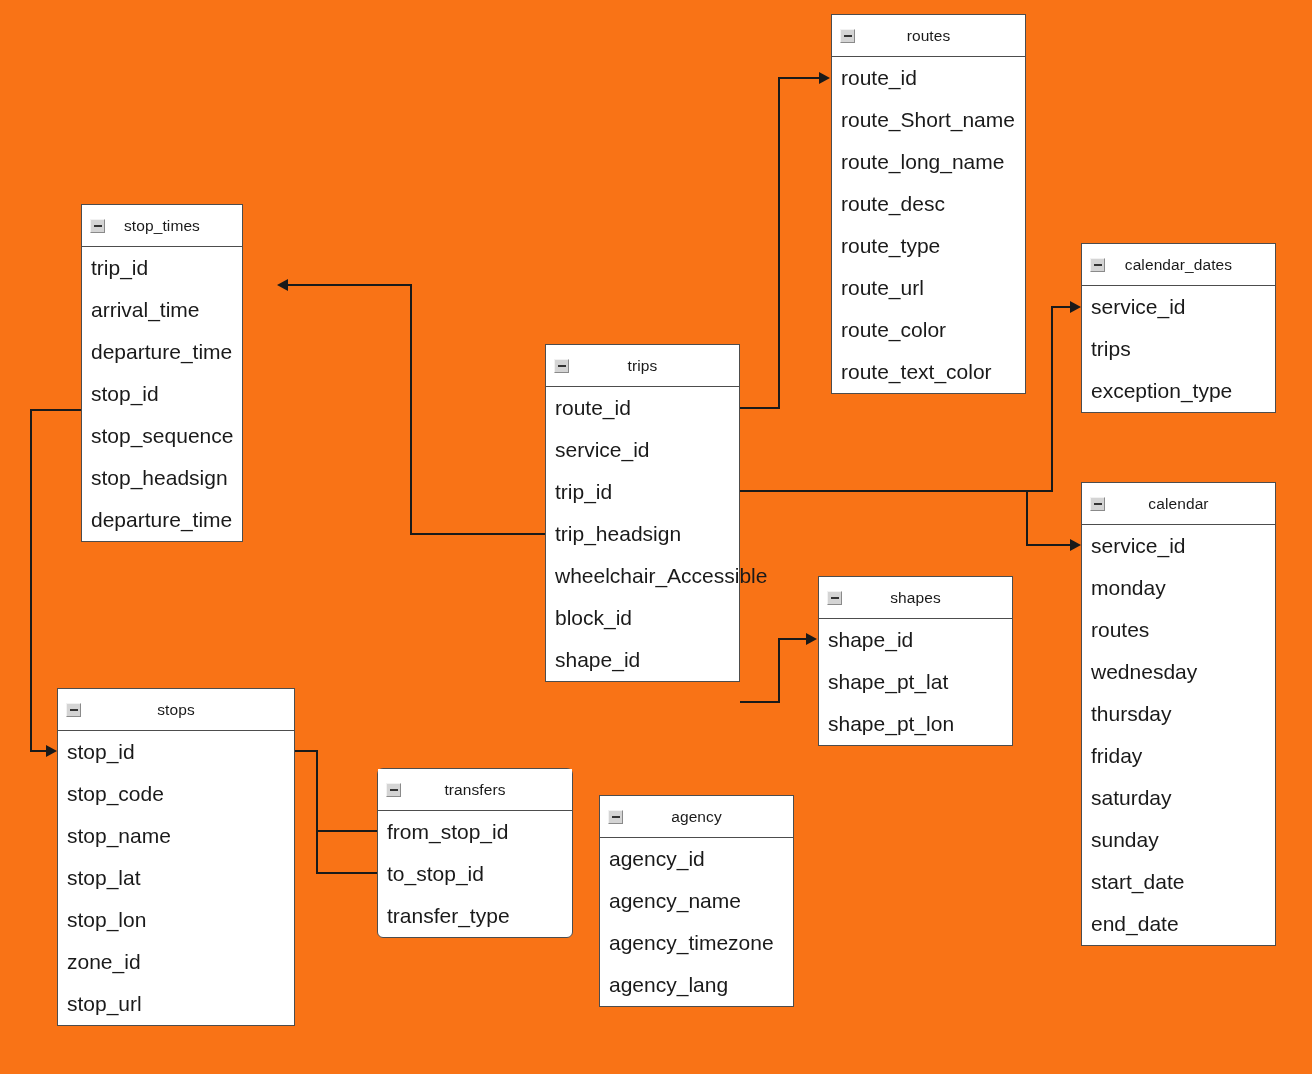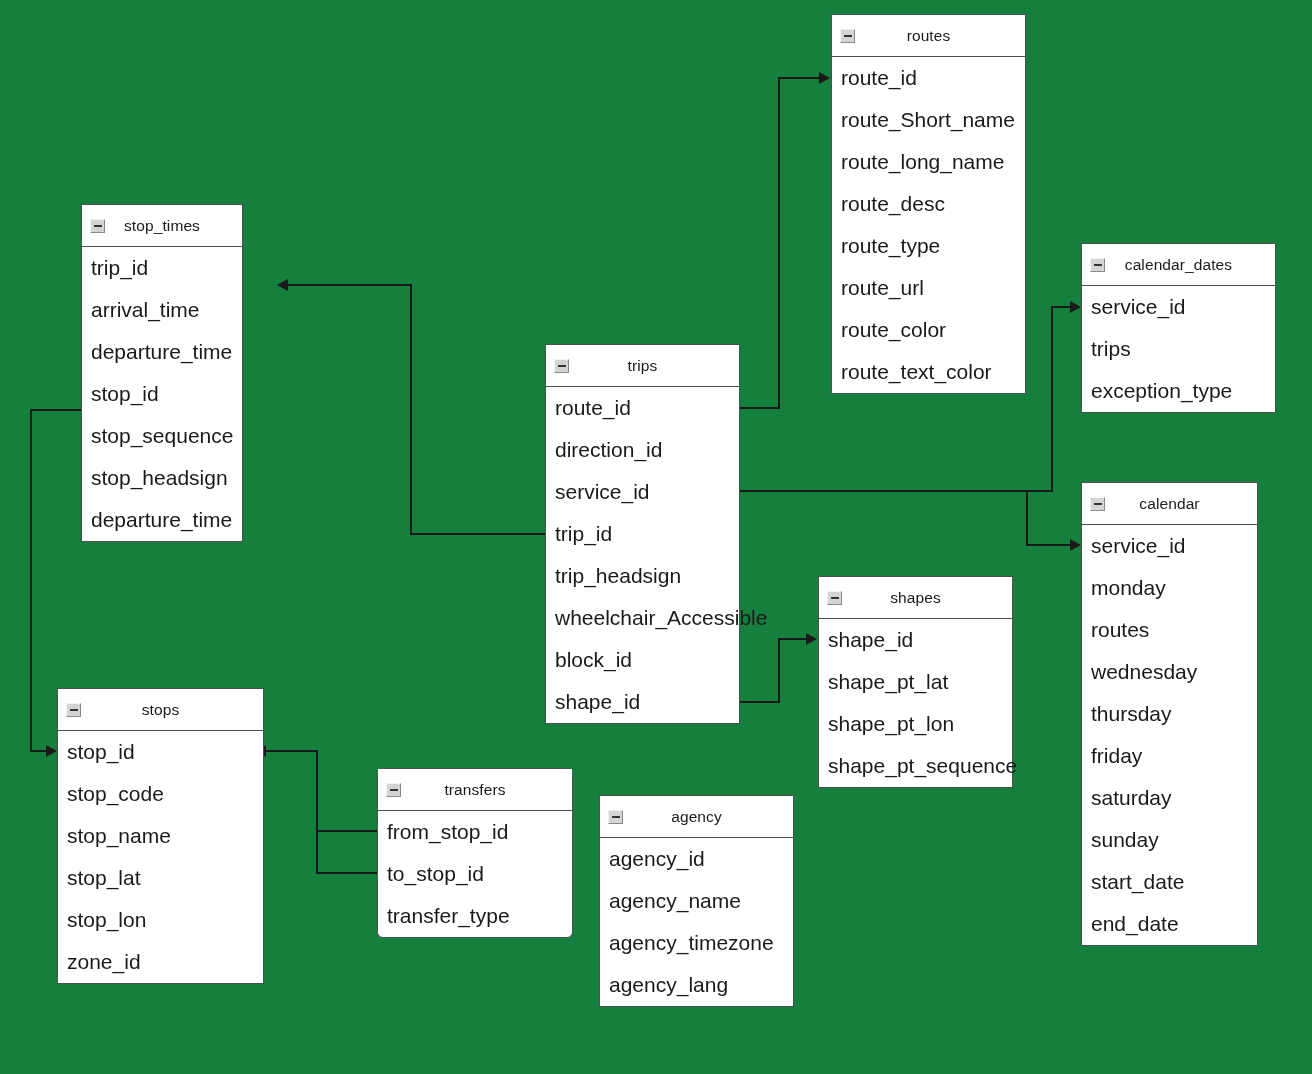--- a/index.html
+++ b/index.html
@@ -8,21 +8,21 @@
     background: #ffffff;
   }
   body {
     font-family: "Liberation Sans", sans-serif;
     color: #000000;
   }
   #canvas {
     position: relative;
     width: 1312px;
     height: 1074px;
-    background: #15803d;
+    background: #f97316;
     overflow: hidden;
   }
   
   .entity {
     position: absolute;
     box-sizing: border-box;
     background: #ffffff;
     border: 1.6px solid #4d4d4d;
     z-index: 5;
   }
@@ -192,31 +192,30 @@
     </div>
   </div>
 
   <div class="entity" style="left:545px; top:344px; width:195px;">
     <div class="entity-header">
       <span class="collapse-icon"></span>
       <span class="entity-title">trips</span>
     </div>
     <div class="entity-body">
       <div class="attr">route_id</div>
-      <div class="attr">direction_id</div>
       <div class="attr">service_id</div>
       <div class="attr">trip_id</div>
       <div class="attr">trip_headsign</div>
       <div class="attr">wheelchair_Accessible</div>
       <div class="attr">block_id</div>
       <div class="attr">shape_id</div>
     </div>
   </div>
 
-  <div class="entity" style="left:1081px; top:482px; width:177px;">
+  <div class="entity" style="left:1081px; top:482px; width:195px;">
     <div class="entity-header">
       <span class="collapse-icon"></span>
       <span class="entity-title">calendar</span>
     </div>
     <div class="entity-body">
       <div class="attr">service_id</div>
       <div class="attr">monday</div>
       <div class="attr">routes</div>
       <div class="attr">wednesday</div>
       <div class="attr">thursday</div>
@@ -230,36 +229,36 @@
 
   <div class="entity" style="left:818px; top:576px; width:195px;">
     <div class="entity-header">
       <span class="collapse-icon"></span>
       <span class="entity-title">shapes</span>
     </div>
     <div class="entity-body">
       <div class="attr">shape_id</div>
       <div class="attr">shape_pt_lat</div>
       <div class="attr">shape_pt_lon</div>
-      <div class="attr">shape_pt_sequence</div>
-    </div>
-  </div>
-
-  <div class="entity" style="left:57px; top:688px; width:207px;">
+    </div>
+  </div>
+
+  <div class="entity" style="left:57px; top:688px; width:238px;">
     <div class="entity-header">
       <span class="collapse-icon"></span>
       <span class="entity-title">stops</span>
     </div>
     <div class="entity-body">
       <div class="attr">stop_id</div>
       <div class="attr">stop_code</div>
       <div class="attr">stop_name</div>
       <div class="attr">stop_lat</div>
       <div class="attr">stop_lon</div>
       <div class="attr">zone_id</div>
+      <div class="attr">stop_url</div>
     </div>
   </div>
 
   <div class="entity" style="left:377px; top:768px; width:196px;border-radius:6px;">
     <div class="entity-header">
       <span class="collapse-icon"></span>
       <span class="entity-title">transfers</span>
     </div>
     <div class="entity-body">
       <div class="attr">from_stop_id</div>

